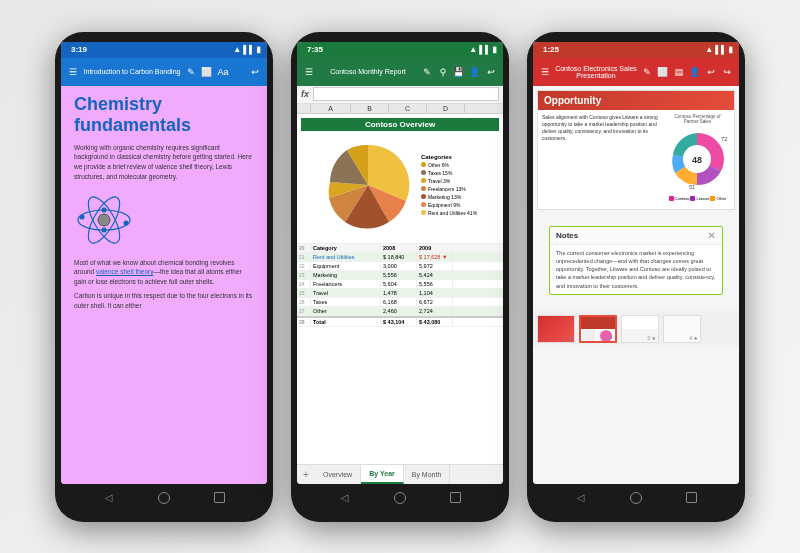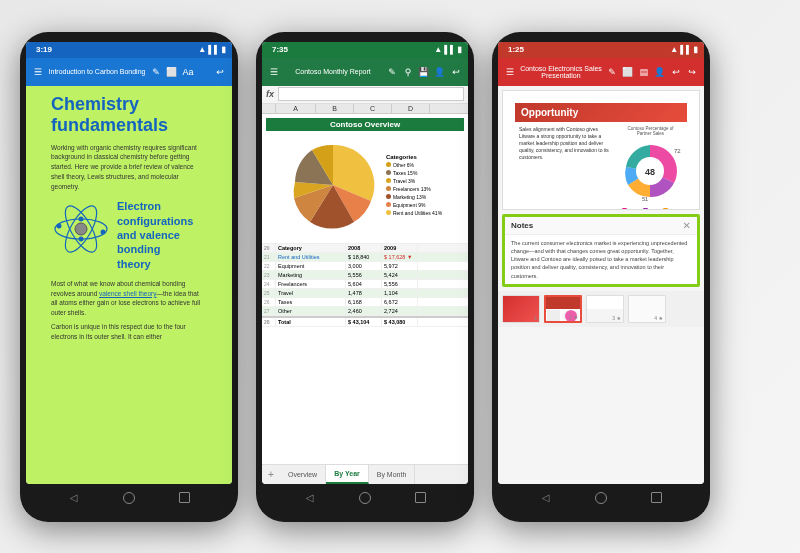--- a/index.html
+++ b/index.html
@@ -13,20 +13,21 @@
       font-family: 'Segoe UI', Arial, sans-serif;
       overflow: hidden;
     }
 
     .scene {
       width: 800px;
       height: 553px;
       background: linear-gradient(135deg, #e8e8e8 0%, #f5f5f5 100%);
       display: flex;
       align-items: center;
+      justify-content: center;
       gap: 18px;
       padding: 30px 20px;
     }
 
     
     .phone {
       width: 218px;
       height: 490px;
       background: #1a1a1a;
       border-radius: 28px;
@@ -93,23 +94,23 @@
       height: 12px;
       display: flex;
       align-items: center;
       justify-content: center;
       font-size: 9px;
     }
 
     
     .word-content {
       flex: 1;
-      padding: 8px 25px;
-      overflow: hidden;
-      background: #bef264;
+      padding: 8px 13px;
+      overflow: hidden;
+      background: #f0abfc;
     }
 
     .word-title {
       font-size: 18px;
       font-weight: 700;
       color: #1565c0;
       line-height: 1.2;
       margin-bottom: 6px;
     }
 
@@ -293,21 +294,21 @@
     .ppt-content {
       flex: 1;
       overflow: hidden;
       background: #f5f5f5;
     }
 
     .slide-view {
       background: #fff;
       margin: 4px;
       border: 1px solid #ddd;
-      padding: 16px;
+      padding: 4px;
       height: 120px;
       overflow: hidden;
     }
 
     .slide-header {
       background: linear-gradient(135deg, #c0392b, #e74c3c);
       padding: 4px 6px;
       margin: -4px -4px 4px -4px;
     }
 
@@ -329,22 +330,22 @@
       line-height: 1.4;
     }
 
     .slide-chart {
       width: 65px;
       flex-shrink: 0;
     }
 
     .notes-panel {
       background: #fff;
-      margin: 4px;
-      border: 3px solid #84cc16;
+      margin: 16px;
+      border: 1px solid #84cc16;
       border-radius: 2px;
       overflow: hidden;
     }
 
     .notes-header {
       display: flex;
       align-items: center;
       justify-content: space-between;
       padding: 3px 6px;
       background: #f9f9f9;
@@ -465,21 +466,20 @@
           <svg class="atom-diagram" viewBox="0 0 60 60">
             <circle cx="30" cy="30" r="6" fill="#888" stroke="#555" stroke-width="1"></circle>
             <ellipse cx="30" cy="30" rx="26" ry="10" fill="none" stroke="#1565c0" stroke-width="1.2"></ellipse>
             <ellipse cx="30" cy="30" rx="26" ry="10" fill="none" stroke="#1565c0" stroke-width="1.2" transform="rotate(60 30 30)"></ellipse>
             <ellipse cx="30" cy="30" rx="26" ry="10" fill="none" stroke="#1565c0" stroke-width="1.2" transform="rotate(120 30 30)"></ellipse>
             <circle cx="30" cy="20" r="2.5" fill="#1565c0"></circle>
             <circle cx="30" cy="40" r="2.5" fill="#1565c0"></circle>
             <circle cx="52" cy="33" r="2.5" fill="#1565c0"></circle>
             <circle cx="8" cy="27" r="2.5" fill="#1565c0"></circle>
           </svg>
-          <div class="word-side-text">Electron<br>configurations<br>and valence<br>bonding<br>theory</div>
         </div>
         <div class="word-body2">
           Most of what we know about chemical bonding revolves around <span class="word-link">valence shell theory</span>—the idea that all atoms either gain or lose electrons to achieve full outer shells.
         </div>
         <div class="word-body2">
           Carbon is unique in this respect due to the four electrons in its outer shell. It can either
         </div>
       </div>
     </div>
     <div class="phone-bottom">

